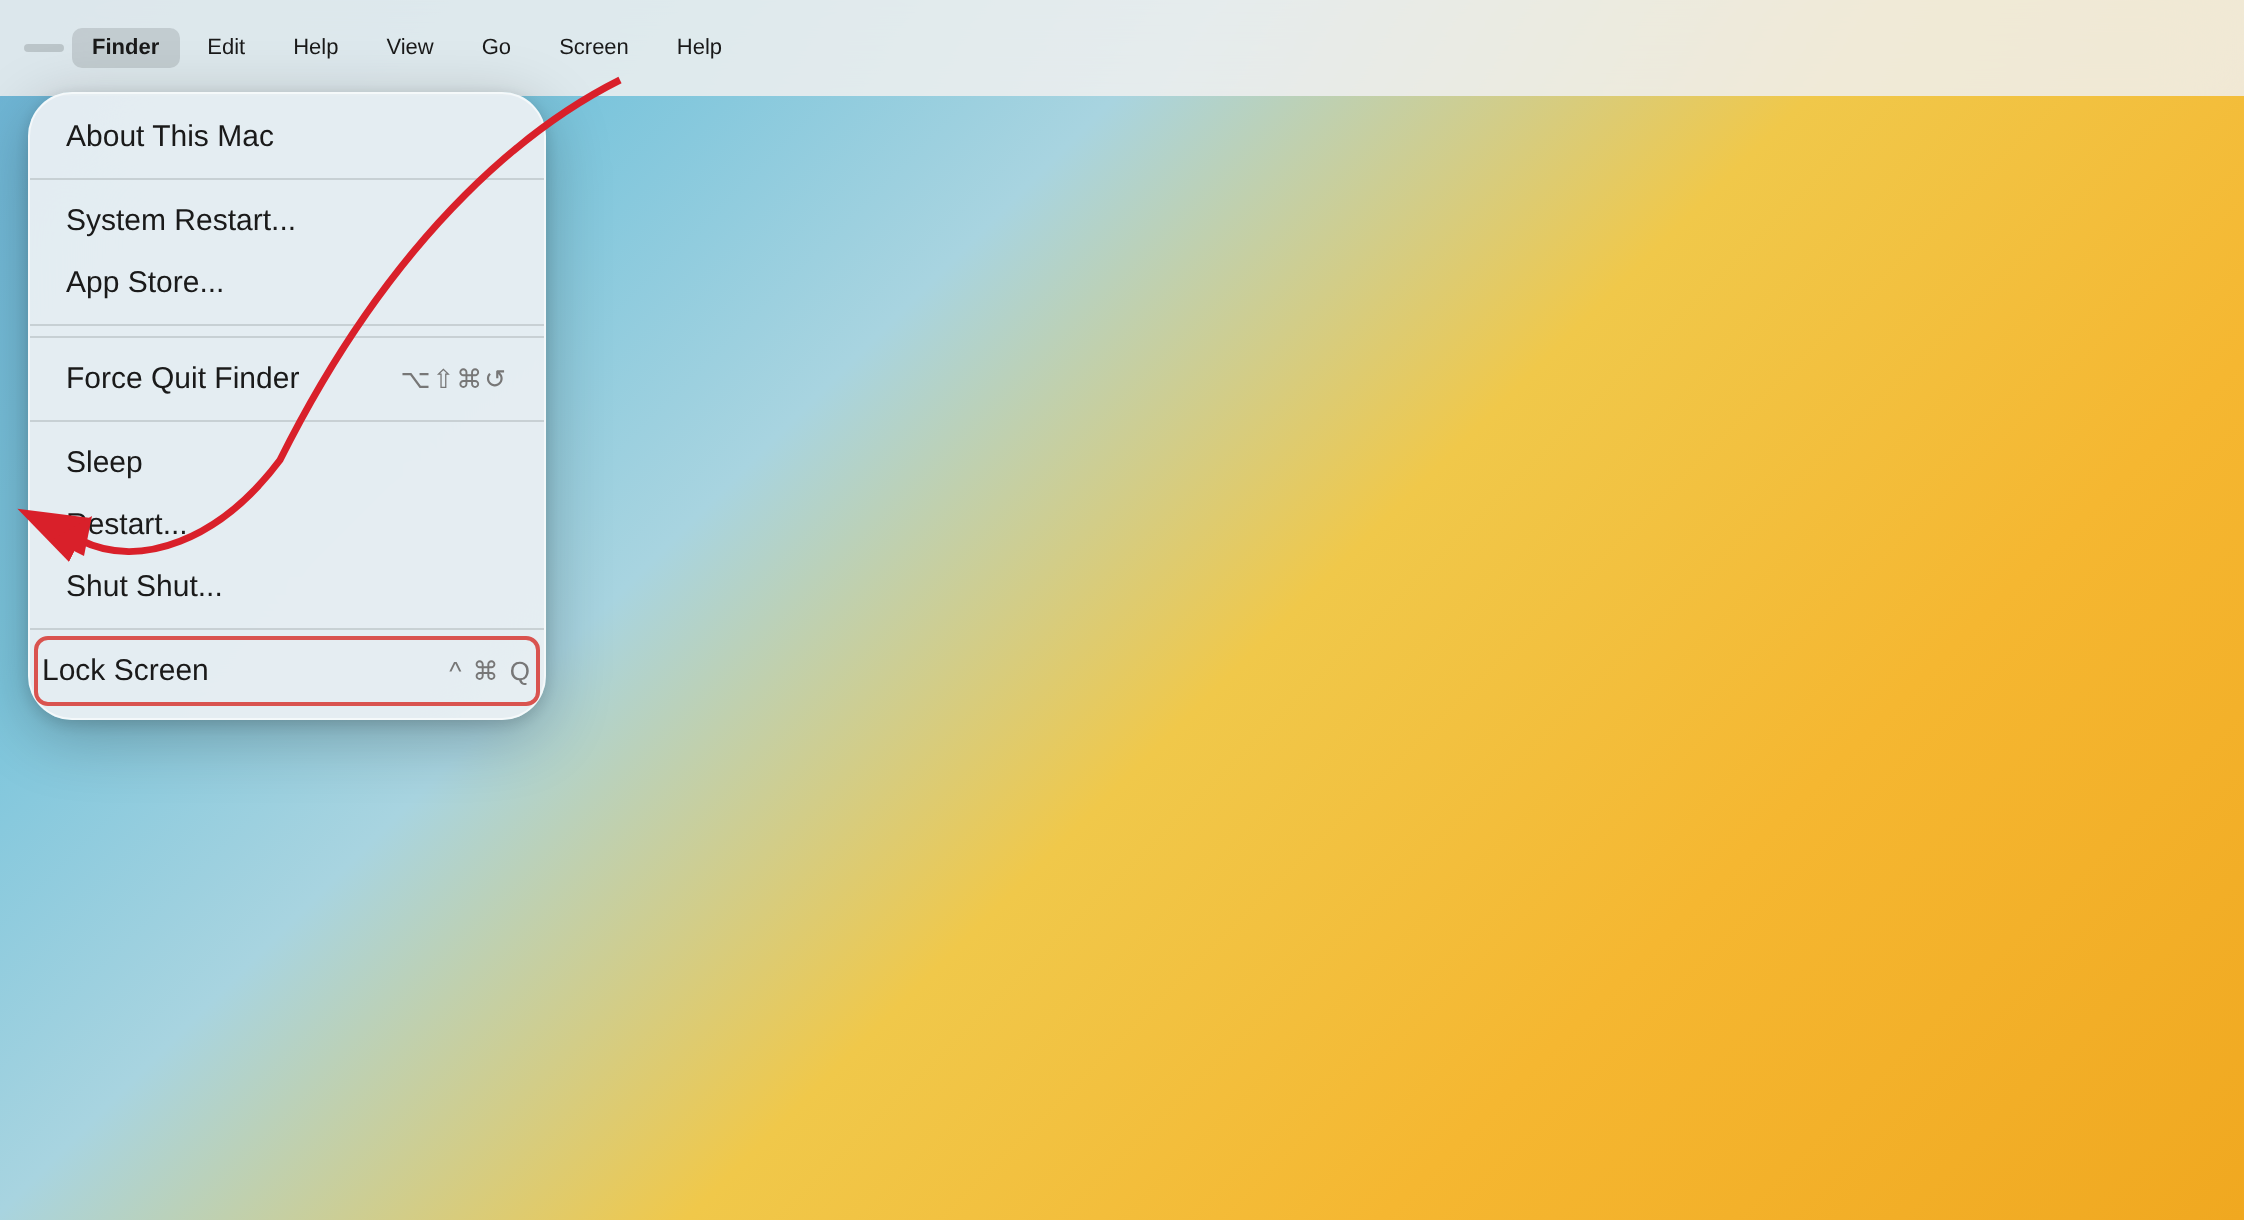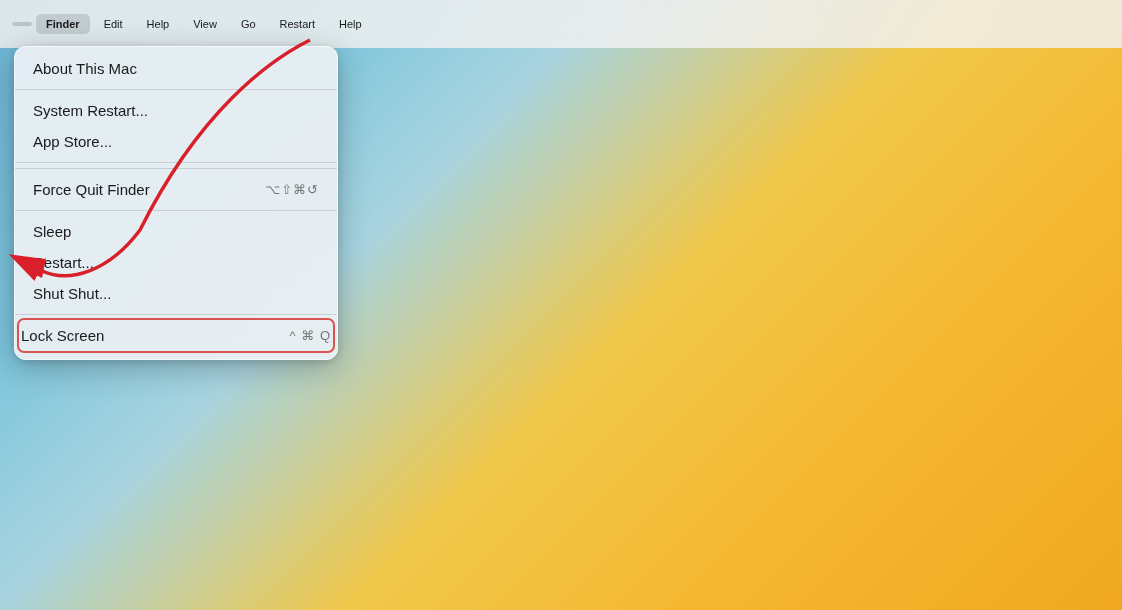--- a/index.html
+++ b/index.html
@@ -58,24 +58,24 @@
 
     .menubar-item.bold {
       font-weight: 600;
     }
 
     
     .dropdown-menu {
       position: absolute;
       top: 46px;
       left: 14px;
-      width: 324px;
+      width: 259px;
       background: rgba(232, 238, 242, 0.96);
       backdrop-filter: blur(30px);
-      border-radius: 12px;
+      border-radius: 22px;
       box-shadow: 0 8px 32px rgba(0,0,0,0.25), 0 2px 8px rgba(0,0,0,0.15);
       z-index: 200;
       padding: 6px 0;
       border: 1px solid rgba(255,255,255,0.6);
     }
 
     .menu-item {
       display: flex;
       align-items: center;
       justify-content: space-between;
@@ -129,21 +129,21 @@
 
 <div class="desktop"></div>
 
 <div class="menubar">
   <div class="menubar-item apple-menu"><span style="font-size: 18px;"></span></div>
   <div class="menubar-item bold active">Finder</div>
   <div class="menubar-item">Edit</div>
   <div class="menubar-item">Help</div>
   <div class="menubar-item">View</div>
   <div class="menubar-item">Go</div>
-  <div class="menubar-item">Restart</div>
+  <div class="menubar-item">Screen</div>
   <div class="menubar-item">Help</div>
 </div>
 
 <div class="dropdown-menu">
 
   <div class="menu-item">
     <span>About This Mac</span>
   </div>
   <div class="menu-separator"></div>
 

